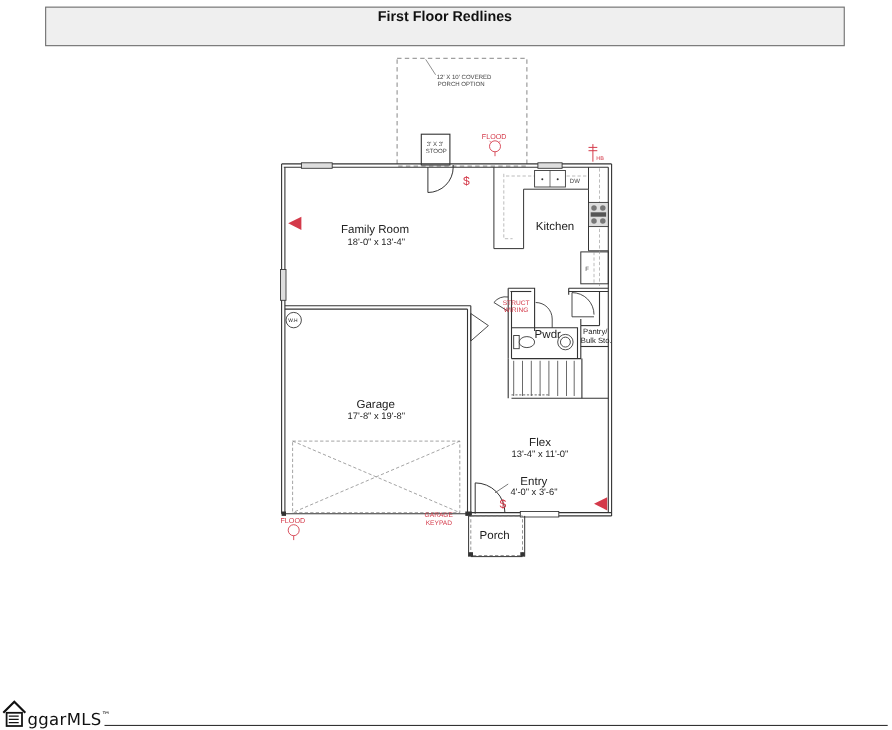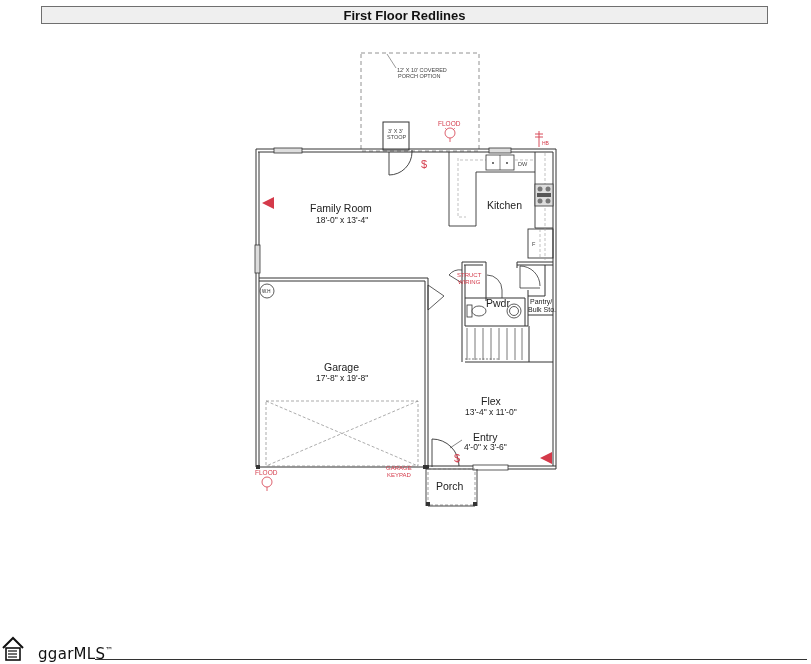--- a/index.html
+++ b/index.html
@@ -1,32 +1,32 @@
 <!DOCTYPE html>
 <html><head>
 <meta charset="utf-8">
 <style>
   html, body { margin: 0; padding: 0; background: #ffffff; }
   body { width: 811px; height: 664px; position: relative; overflow: hidden; font-family: "Liberation Sans", sans-serif; }
   .title-bar {
-    position: absolute; left: 41px; top: 6px; width: 727px; height: 18px;
+    position: absolute; left: 41px; top: 6px; width: 727px; height: 36px;
     background: #efefef; border: 1px solid #6f6f6f; box-sizing: border-box;
-    display: flex; align-items: flex-end; justify-content: center;
+    display: flex; align-items: flex-start; justify-content: center;
     font-weight: bold; font-size: 13px; color: #111;
   }
   svg.plan { position: absolute; left: 0; top: 0; }
   .lbl { font-family: "Liberation Sans", sans-serif; fill: #222; }
   .room { font-size: 10.5px; }
   .dim { font-size: 8.5px; }
   .note { font-size: 5.5px; fill: #444; }
   .red { fill: #d43a4a; font-family: "Liberation Sans", sans-serif; }
   .footer-logo {
     position: absolute; left: 2px; top: 636px; height: 26px; display: flex; align-items: flex-end;
   }
-  .footer-text { font-family: "DejaVu Sans", sans-serif; font-size: 15px; color: #111; letter-spacing: 0.3px; line-height: 1; margin-left: 14px; }
+  .footer-text { font-family: "DejaVu Sans", sans-serif; font-size: 15px; color: #111; letter-spacing: 0.3px; line-height: 1; margin-left: 1px; }
   .footer-text sup { font-size: 8px; vertical-align: 6px; }
   .footer-line { position: absolute; left: 95px; top: 659px; width: 712px; height: 1px; background: #333; }
 </style>
 </head>
 <body>
 
 <div class="title-bar">
   <span>First Floor Redlines</span>
 </div>
 

